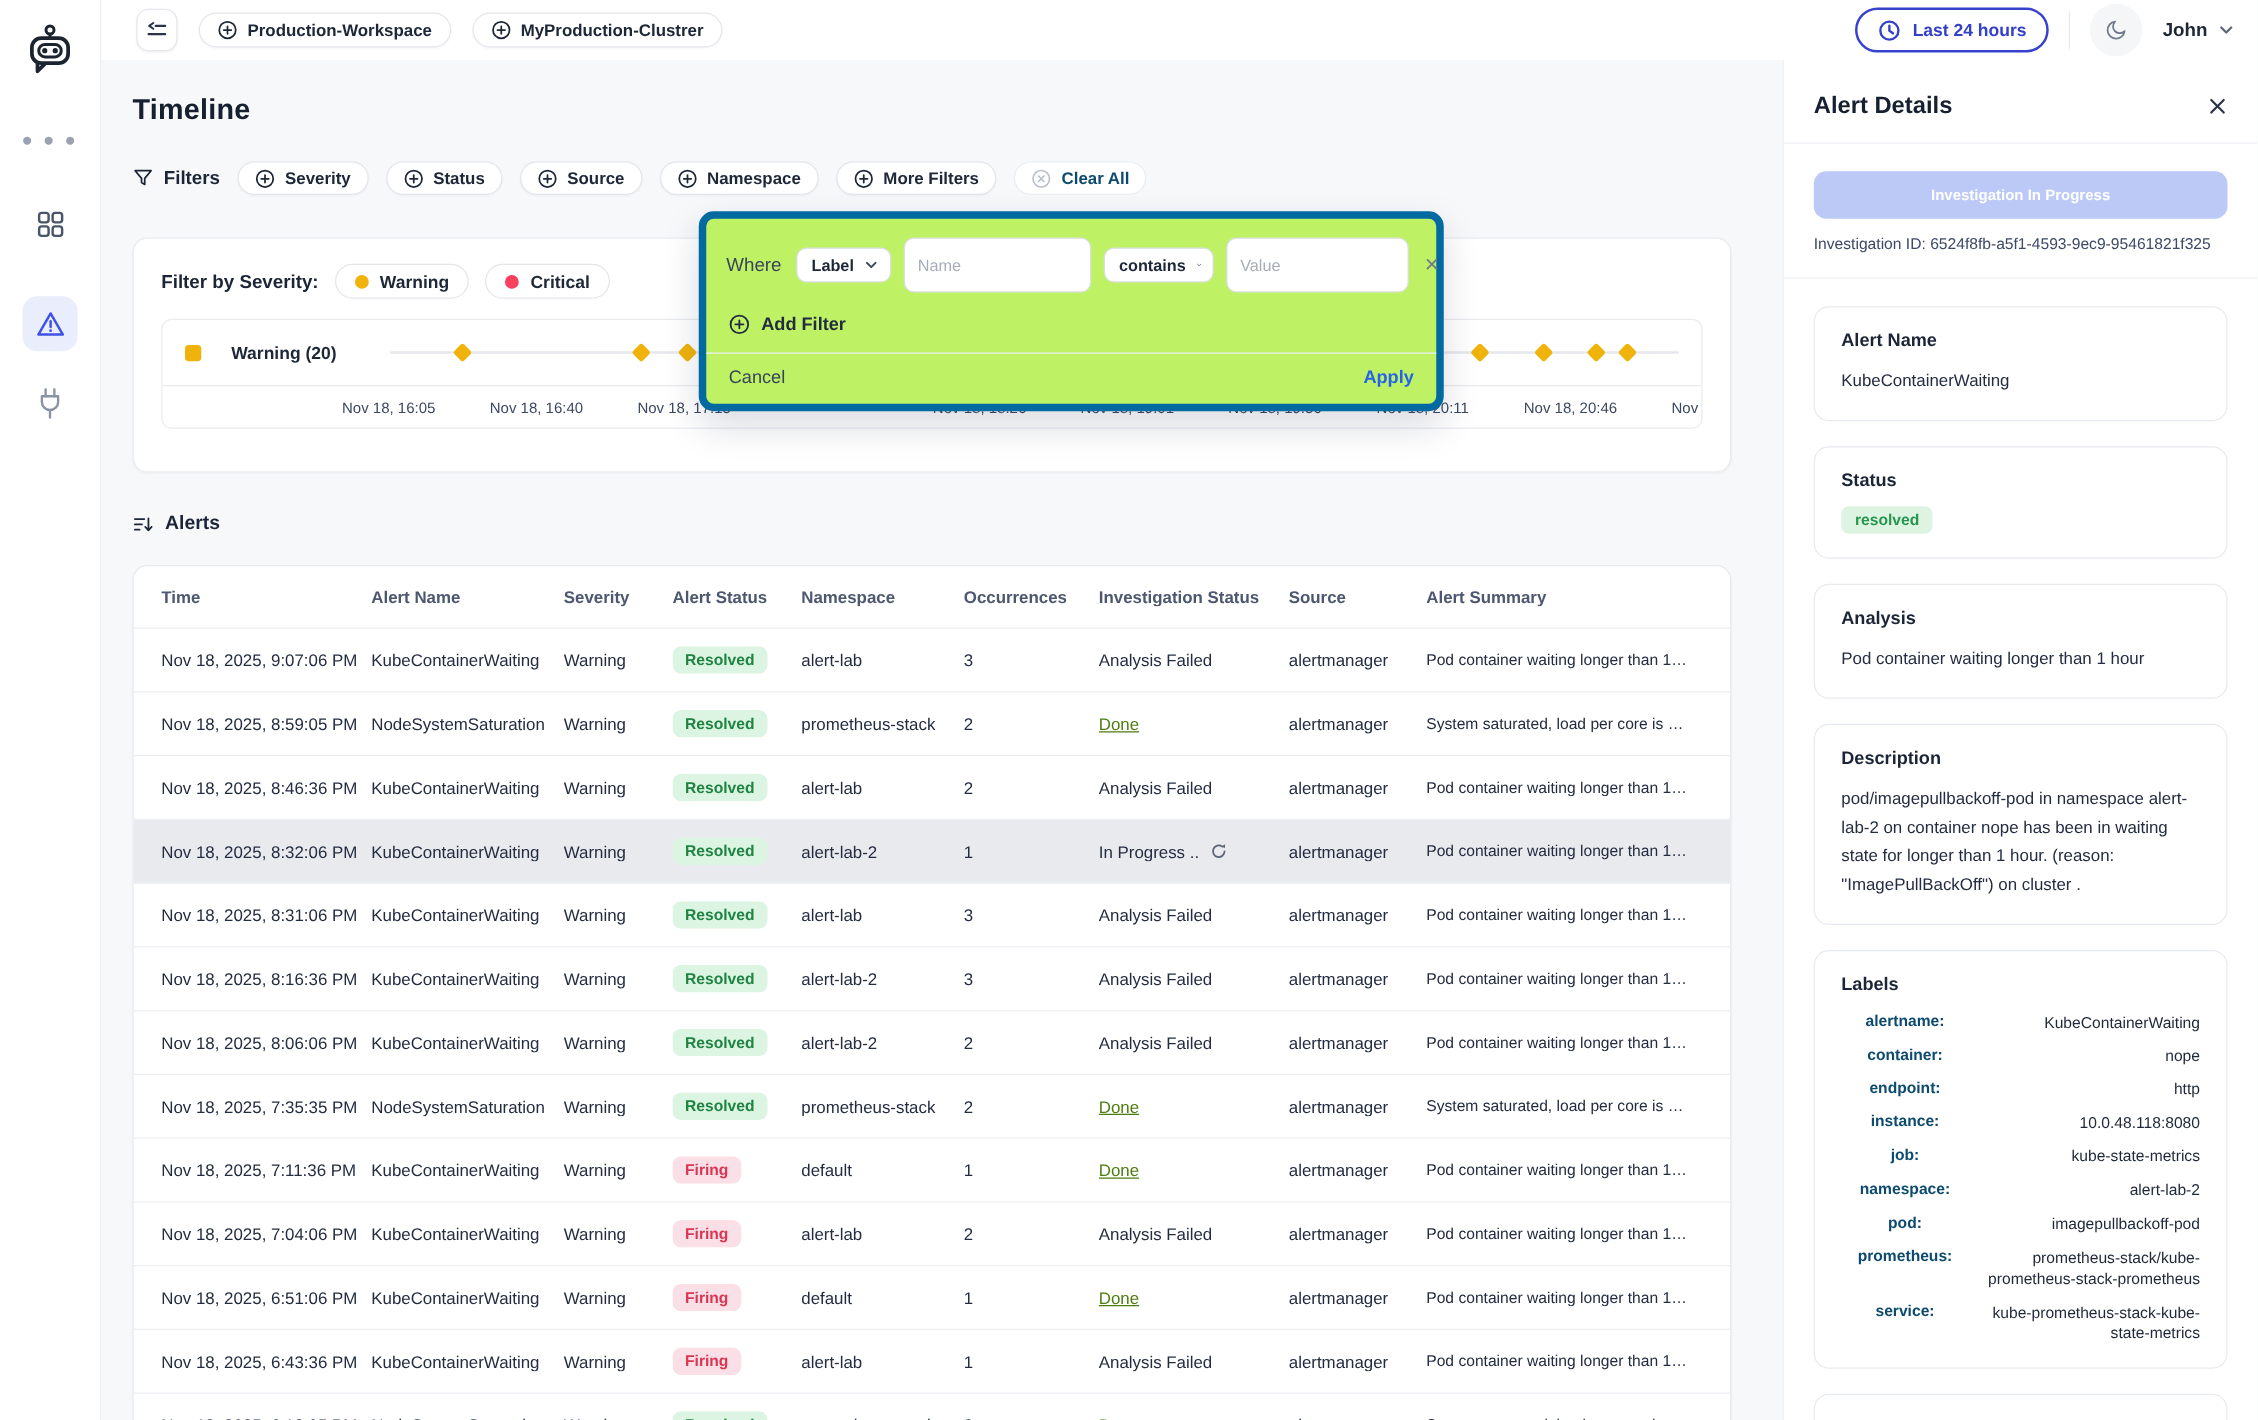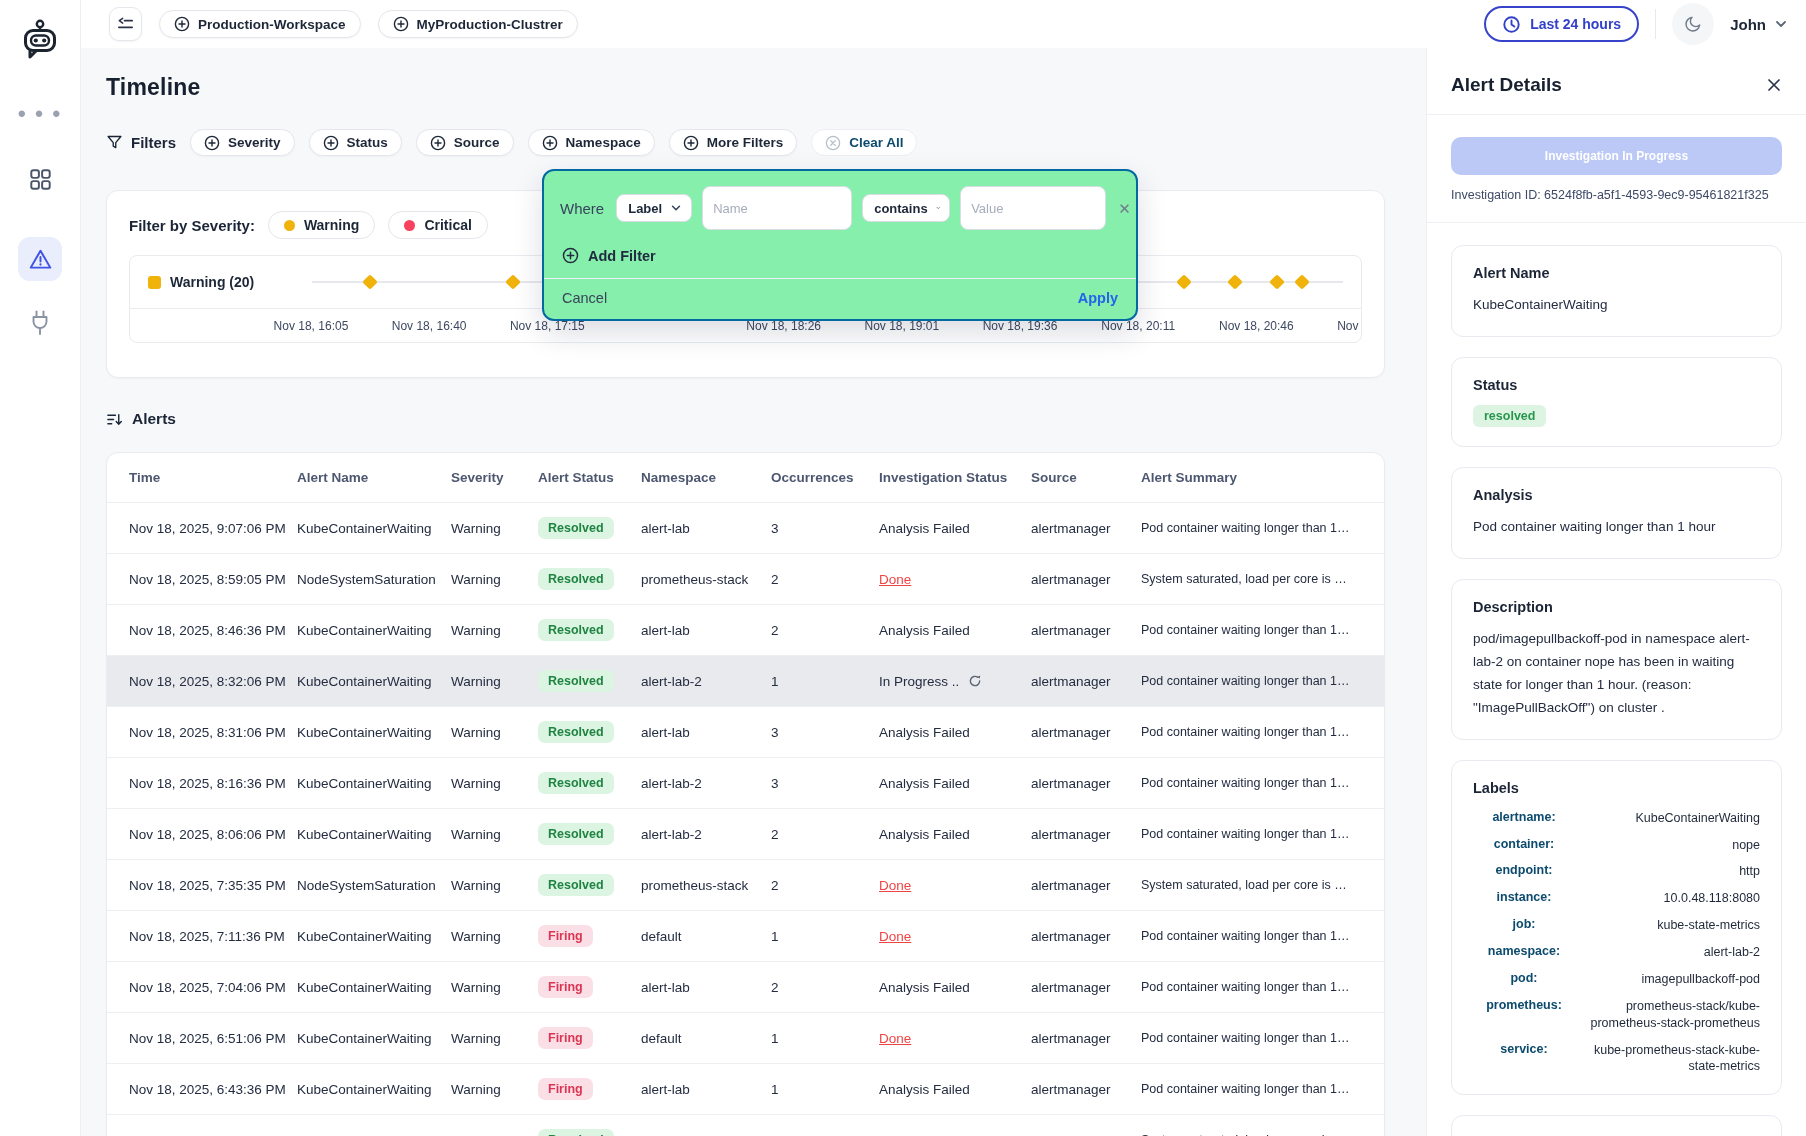--- a/index.html
+++ b/index.html
@@ -61,21 +61,21 @@
   .sev-head { display:flex; align-items:center; gap:13px; }
   .sev-label { font-size:15px; font-weight:700; color:#1b2537; }
   .sev-toggle { display:inline-flex; align-items:center; gap:9px; height:28px; padding:0 15px;
     background:#fff; border:1px solid #e4e6eb; border-radius:999px; font-size:14px;
     font-weight:600; color:#1d2738; cursor:pointer; }
   .dot { width:11px; height:11px; border-radius:50%; }
 
   .tl-box { margin-top:16px; border:1px solid #e9ebef; border-radius:8px; overflow:hidden; }
   .tl-lane { position:relative; height:52px; }
   .lane-label { position:absolute; left:18px; top:50%; transform:translateY(-50%);
-    display:flex; align-items:center; gap:9px; font-size:14px; font-weight:700; color:#1d2738; }
+    display:flex; align-items:center; gap:24px; font-size:14px; font-weight:700; color:#1d2738; }
   .lane-square { width:13px; height:13px; border-radius:3px; }
   .lane-line { position:absolute; left:182px; right:18px; top:50%; height:2px;
     background:#e6e8ed; transform:translateY(-50%); }
   .diamond { position:absolute; top:50%; width:11px; height:11px; border-radius:2px;
     transform:translate(-50%,-50%) rotate(45deg); cursor:pointer; }
   .tl-axis { position:relative; height:34px; border-top:1px solid #e9ebef; }
   .axis-label { position:absolute; top:50%; transform:translate(-50%,-50%); font-size:12px;
     color:#3c4860; white-space:nowrap; }
 
   
@@ -86,26 +86,26 @@
   .trow { display:grid; grid-template-columns:168px 154px 87px 103px 130px 108px 152px 110px 1fr;
     align-items:center; padding:0 22px; min-height:51px; border-bottom:1px solid #edeff3;
     font-size:13.5px; color:#232c40; }
   .trow.head { min-height:50px; font-size:13.5px; font-weight:600; color:#4d5770; cursor:default; }
   .trow.hl { background:#e9eaee; }
   .trow .cell { padding-right:10px; overflow:hidden; white-space:nowrap; text-overflow:ellipsis; }
   .trow .sum { font-size:12.5px; }
   .pill { display:inline-block; padding:4px 10px; border-radius:7px; font-size:12.5px; font-weight:600; }
   .pill.resolved { background:#dcf4e2; color:#1f8441; }
   .pill.firing  { background:#fbdfe6; color:#da3552; }
-  .inv-link { color:#ef4444; text-decoration:underline; font-weight:500; cursor:pointer; }
+  .inv-link { color:#4d7c0f; text-decoration:underline; font-weight:500; cursor:pointer; }
   .inv-progress { display:inline-flex; align-items:center; gap:9px; }
 
   
-  .popup { position:absolute; left:542px; top:169px; width:596px; background:#86efac;
-    border:2px solid #0369a1; border-radius:12px; z-index:50;
+  .popup { position:absolute; left:559px; top:169px; width:596px; background:#bef264;
+    border:6px solid #0369a1; border-radius:12px; z-index:50;
     box-shadow:0 12px 30px rgba(20,30,60,.15); padding:15px 16px 0 16px; }
   .popup-row1 { display:flex; align-items:center; gap:10px; }
   .where-label { font-size:15px; color:#39435c; margin-right:2px; }
   .sel { display:inline-flex; align-items:center; justify-content:space-between; gap:8px;
     height:28px; border:1px solid #d9dde4; border-radius:8px; padding:0 9px 0 11px;
     font-size:13px; font-weight:600; color:#1d2738; background:#fff; cursor:pointer; }
   .sel.field { width:102px; }
   .sel.op { width:88px; }
   .pinput { height:44px; border:1px solid #d9dde4; border-radius:8px; padding:0 10px;
     font-size:13px; font-family:inherit; color:#1d2738; outline:none; }

